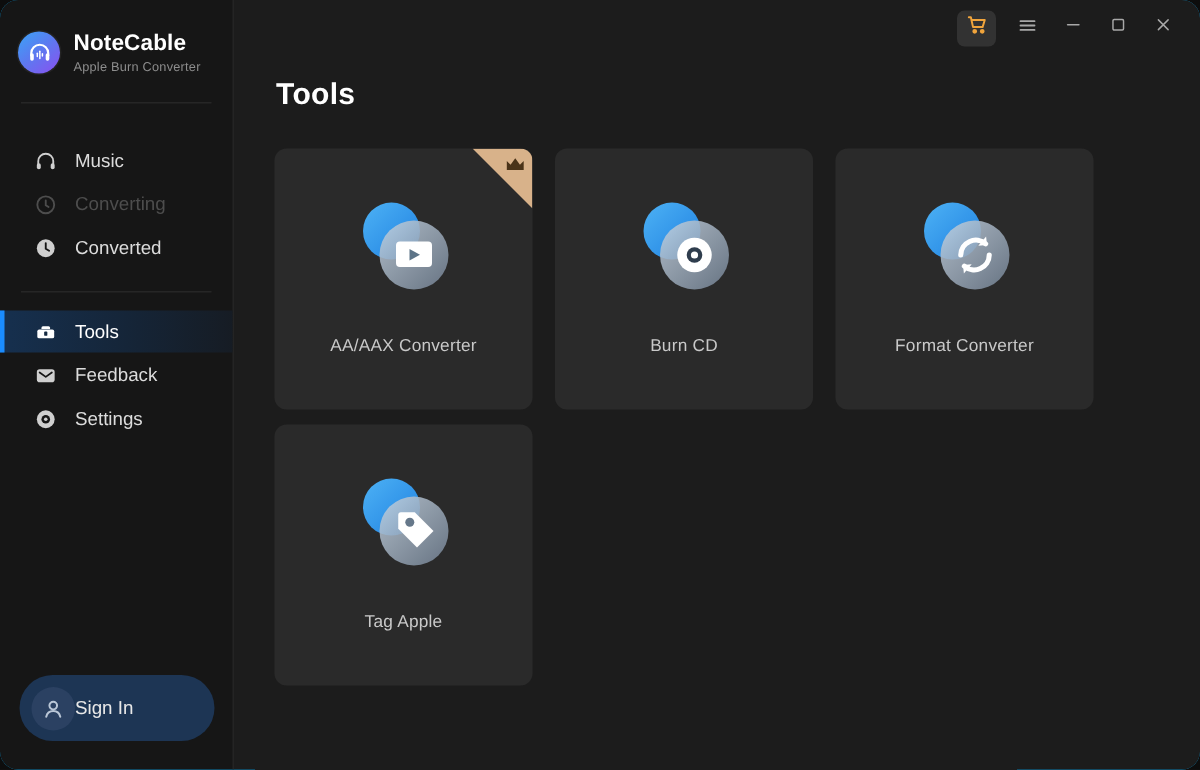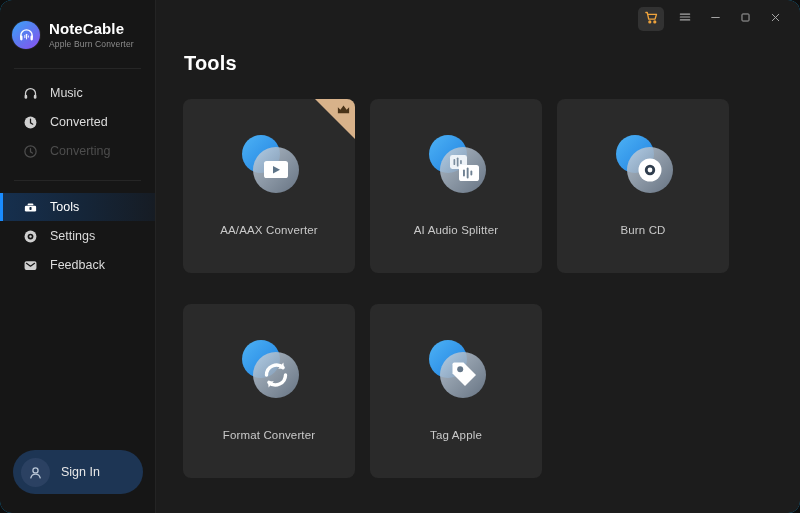--- a/index.html
+++ b/index.html
@@ -44,21 +44,21 @@
     letter-spacing: .1px;
   }
   .brand-sub {
     font-size: 8.5px; color: #8d8d8d; margin-top: 2px;
     letter-spacing: .15px;
   }
   .side-div {
     height: 1px; background: #262626;
     margin: 12px 14px 0 14px;
   }
-  .nav { margin-top: 10px; }
+  .nav { margin-top: 24px; }
   .nav-item {
     position: relative;
     height: 28px;
     display: flex; align-items: center;
     padding-left: 22px;
     margin-bottom: 1px;
     cursor: pointer;
   }
   .nav-item .ico {
     width: 16px; height: 16px; flex: 0 0 16px;
@@ -94,21 +94,21 @@
     padding-left: 8px;
     cursor: pointer;
   }
   .signin-avatar {
     width: 29px; height: 29px; border-radius: 50%;
     background: #2b4162;
     display: flex; align-items: center; justify-content: center;
     flex: 0 0 29px;
   }
   .signin-label {
-    margin-left: 11px; font-size: 12.5px; color: #e8e8e8;
+    font-size: 12.5px; color: #e8e8e8;
   }
 
   
   #main { flex: 1 1 auto; position: relative; background: #1c1c1c; }
 
   .titlebar {
     position: absolute; right: 0; top: 0;
     height: 38px; display: flex; align-items: center;
     padding-right: 10px;
   }
@@ -130,21 +130,21 @@
     font-size: 20px; font-weight: bold; color: #ffffff;
     letter-spacing: .2px;
   }
 
   .grid {
     position: absolute; left: 27px; top: 99px;
     width: 575px;
     display: grid;
     grid-template-columns: repeat(3, 172px);
     grid-template-rows: repeat(2, 174px);
-    gap: 31px 15px;
+    gap: 10px 15px;
   }
   .card {
     background: #2a2a2a;
     border-radius: 8px;
     position: relative;
     display: flex; flex-direction: column;
     align-items: center; justify-content: center;
     cursor: pointer;
     overflow: hidden;
   }
@@ -202,73 +202,73 @@
         <span class="ico">
           <svg width="15" height="15" viewBox="0 0 24 24" fill="none" stroke="currentColor" stroke-width="2">
             <path d="M4 15v-3a8 8 0 0 1 16 0v3" stroke-linecap="round"></path>
             <rect x="2.5" y="14" width="4.2" height="6.5" rx="2.1" fill="currentColor" stroke="none"></rect>
             <rect x="17.3" y="14" width="4.2" height="6.5" rx="2.1" fill="currentColor" stroke="none"></rect>
           </svg>
         </span>
         <span class="lbl">Music</span>
       </div>
 
+      <div class="nav-item disabled">
+        <span class="ico">
+          <svg width="15" height="15" viewBox="0 0 24 24" fill="none" stroke="currentColor" stroke-width="2">
+            <circle cx="12" cy="12" r="9"></circle>
+            <path d="M12 7.5v5l3 2" stroke-linecap="round"></path>
+          </svg>
+        </span>
+        <span class="lbl">Converting</span>
+      </div>
+
       <div class="nav-item">
         <span class="ico">
           <svg width="15" height="15" viewBox="0 0 24 24">
             <circle cx="12" cy="12" r="9.5" fill="currentColor"></circle>
             <path d="M12 6.5v6l3.6 2.2" stroke="#161616" stroke-width="2" fill="none" stroke-linecap="round"></path>
           </svg>
         </span>
         <span class="lbl">Converted</span>
-      </div>
-
-      <div class="nav-item disabled">
-        <span class="ico">
-          <svg width="15" height="15" viewBox="0 0 24 24" fill="none" stroke="currentColor" stroke-width="2">
-            <circle cx="12" cy="12" r="9"></circle>
-            <path d="M12 7.5v5l3 2" stroke-linecap="round"></path>
-          </svg>
-        </span>
-        <span class="lbl">Converting</span>
       </div>
 
       <div class="nav-gap"></div>
       <div class="nav-div"></div>
 
       <div class="nav-item active">
         <span class="ico">
           <svg width="15" height="15" viewBox="0 0 24 24">
             <path d="M9 5.5h6a1.6 1.6 0 0 1 1.6 1.6V8.5H7.4V7.1A1.6 1.6 0 0 1 9 5.5z" fill="currentColor"></path>
             <rect x="3" y="9" width="18" height="9.5" rx="2" fill="currentColor"></rect>
             <rect x="10.3" y="11.2" width="3.4" height="4.6" rx="1" fill="#152a42"></rect>
           </svg>
         </span>
         <span class="lbl">Tools</span>
       </div>
 
       <div class="nav-item">
         <span class="ico">
           <svg width="15" height="15" viewBox="0 0 24 24">
+            <rect x="2.5" y="5" width="19" height="14" rx="3" fill="currentColor"></rect>
+            <path d="M5.5 8.5L12 13.2l6.5-4.7" stroke="#161616" stroke-width="1.9" fill="none" stroke-linecap="round" stroke-linejoin="round"></path>
+          </svg>
+        </span>
+        <span class="lbl">Feedback</span>
+      </div>
+
+      <div class="nav-item">
+        <span class="ico">
+          <svg width="15" height="15" viewBox="0 0 24 24">
             <circle cx="12" cy="12" r="9.5" fill="currentColor"></circle>
             <circle cx="12" cy="12" r="4.6" fill="#161616"></circle>
             <circle cx="12" cy="12" r="1.9" fill="currentColor"></circle>
           </svg>
         </span>
         <span class="lbl">Settings</span>
-      </div>
-
-      <div class="nav-item">
-        <span class="ico">
-          <svg width="15" height="15" viewBox="0 0 24 24">
-            <rect x="2.5" y="5" width="19" height="14" rx="3" fill="currentColor"></rect>
-            <path d="M5.5 8.5L12 13.2l6.5-4.7" stroke="#161616" stroke-width="1.9" fill="none" stroke-linecap="round" stroke-linejoin="round"></path>
-          </svg>
-        </span>
-        <span class="lbl">Feedback</span>
       </div>
 
     </div>
 
     <div class="signin">
       <span class="signin-avatar">
         <svg width="17" height="17" viewBox="0 0 24 24" fill="none" stroke="#b9c6d6" stroke-width="1.9">
           <circle cx="12" cy="9" r="3.6"></circle>
           <path d="M5.4 19.5c.9-3.6 3.5-5.3 6.6-5.3s5.7 1.7 6.6 5.3" stroke-linecap="round"></path>
         </svg>
@@ -346,37 +346,20 @@
             </defs>
             <circle cx="31" cy="26" r="19" fill="url(#bBlue)"></circle>
             <circle cx="46" cy="42" r="23" fill="url(#bGrey1)"></circle>
             <rect x="34" y="33" width="24" height="17" rx="2.6" fill="#fff"></rect>
             <path d="M43 38l7 3.8-7 3.8z" fill="#5d7488"></path>
           </svg>
         </div>
         <div class="card-label">AA/AAX Converter</div>
       </div>
 
-      <div class="card">
-        <div class="card-icon">
-          <svg width="78" height="72" viewBox="0 0 78 72">
-            <circle cx="31" cy="26" r="19" fill="url(#bBlue)"></circle>
-            <circle cx="46" cy="42" r="23" fill="url(#bGrey1)"></circle>
-            <rect x="33" y="27" width="17" height="14" rx="2.4" fill="#eef3f8"></rect>
-            <rect x="36.5" y="31" width="1.7" height="6" rx=".85" fill="#7b8d9e"></rect>
-            <rect x="39.8" y="29.5" width="1.7" height="9" rx=".85" fill="#7b8d9e"></rect>
-            <rect x="43.1" y="32" width="1.7" height="4" rx=".85" fill="#7b8d9e"></rect>
-            <rect x="42" y="37" width="20" height="16" rx="2.6" fill="#ffffff"></rect>
-            <rect x="46" y="41.5" width="1.9" height="7" rx=".95" fill="#6f8192"></rect>
-            <rect x="49.7" y="39.5" width="1.9" height="11" rx=".95" fill="#6f8192"></rect>
-            <rect x="53.4" y="42.5" width="1.9" height="5" rx=".95" fill="#6f8192"></rect>
-          </svg>
-        </div>
-        <div class="card-label">AI Audio Splitter</div>
-      </div>
 
 
       <div class="card">
         <div class="card-icon">
           <svg width="78" height="72" viewBox="0 0 78 72">
             <circle cx="31" cy="26" r="19" fill="url(#bBlue)"></circle>
             <circle cx="46" cy="42" r="23" fill="url(#bGrey1)"></circle>
             <circle cx="46" cy="42" r="11.5" fill="#ffffff"></circle>
             <circle cx="46" cy="42" r="5.2" fill="#2f3d4d"></circle>
             <circle cx="46" cy="42" r="2.4" fill="#ffffff"></circle>

